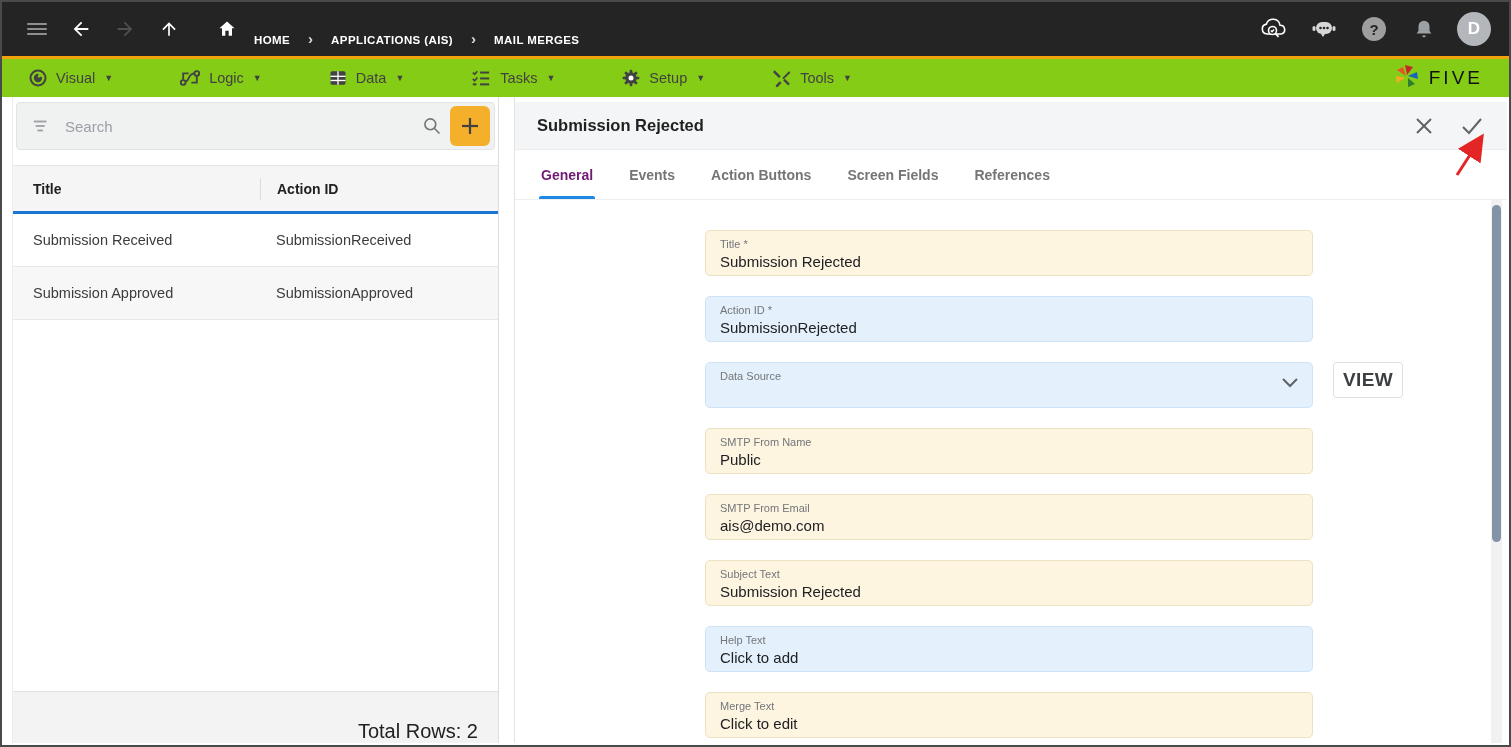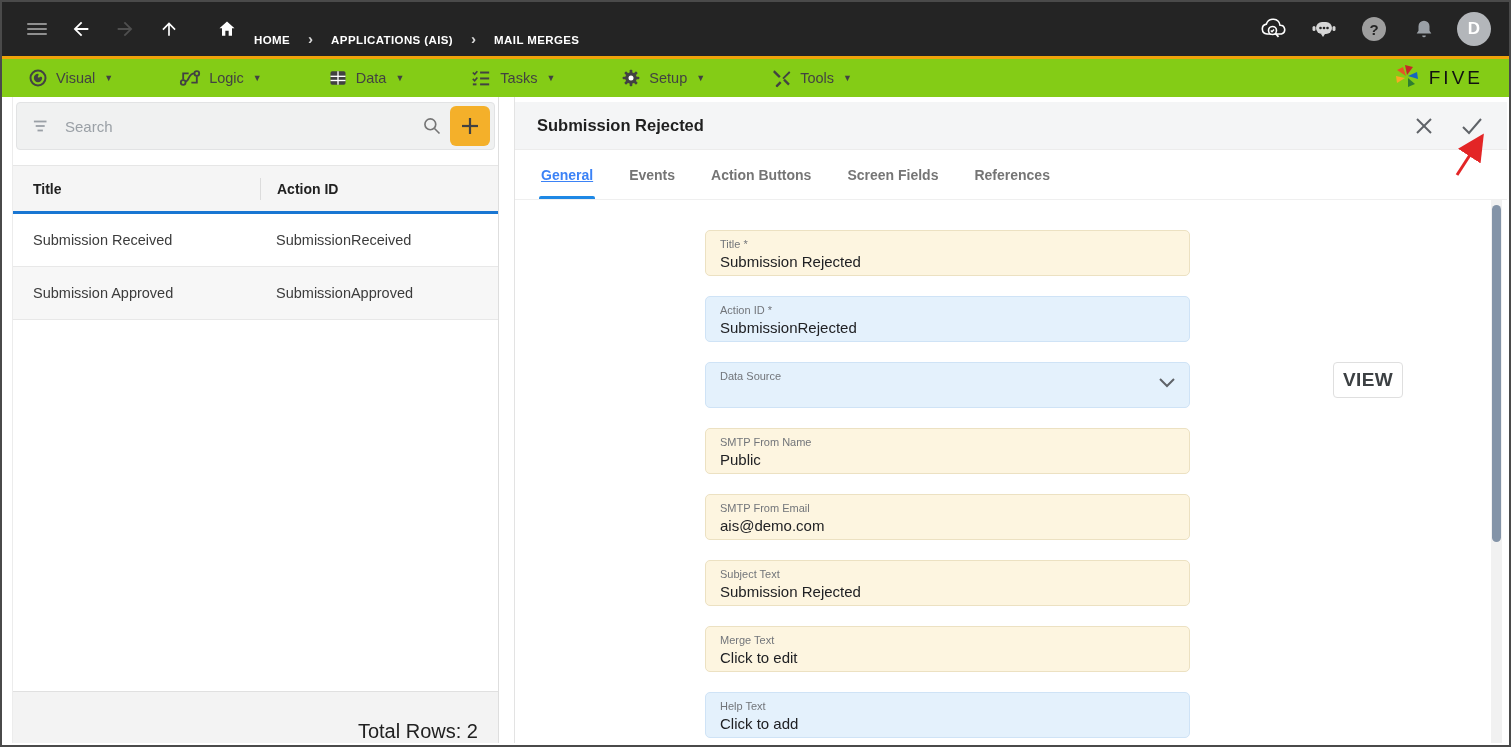--- a/index.html
+++ b/index.html
@@ -43,26 +43,26 @@
   .left-footer{position:absolute;left:0;right:0;bottom:0;height:52px;background:#f3f3f3;border-top:1px solid #e0e0e0;display:flex;align-items:flex-end;justify-content:flex-end;padding-right:20px;box-sizing:border-box;font-size:20px;font-weight:normal;color:#212121;}
 
   
   .right-panel{position:absolute;left:512px;top:95px;right:2px;bottom:2px;background:#fff;border-left:1px solid #e3e3e3;box-sizing:border-box;}
   .rp-header{position:absolute;left:0;right:0;top:5px;height:48px;background:#f4f5f6;border-bottom:1px solid #ececec;display:flex;align-items:center;padding:0 22px;box-sizing:border-box;}
   .rp-title{font-size:16.5px;font-weight:bold;color:#1f1f1f;flex:1;}
   .hdr-icon{width:26px;height:26px;display:flex;align-items:center;justify-content:center;cursor:pointer;}
   .hdr-icons{display:flex;align-items:center;gap:22px;}
   .tabs{position:absolute;left:0;right:0;top:53px;height:50px;display:flex;align-items:flex-end;padding-left:26px;gap:36px;border-bottom:1px solid #efefef;box-sizing:border-box;}
   .tab{font-size:14px;font-weight:bold;color:#757575;padding-bottom:16px;cursor:pointer;position:relative;}
-  .tab.active{color:#3b82f6;text-decoration:underline;}
+  .tab.active{color:#701a75;}
   .tab.active::after{content:"";position:absolute;left:-2px;right:-2px;bottom:0;height:3px;background:#1e88e5;border-radius:2px 2px 0 0;}
   .form-area{position:absolute;left:0;right:0;top:103px;bottom:0;overflow:hidden;}
   .form-col{position:absolute;left:190px;top:30px;width:608px;}
   .field-row{position:relative;margin-bottom:20px;}
-  .field{position:relative;width:485px;height:46px;border-radius:5px;padding:6px 14px;box-sizing:border-box;background:#fdf5e0;border:1px solid #ece1c2;cursor:text;}
+  .field{position:relative;width:608px;height:46px;border-radius:5px;padding:6px 14px;box-sizing:border-box;background:#fdf5e0;border:1px solid #ece1c2;cursor:text;}
   .field.blue{background:#e4f1fc;border-color:#cfe3f6;}
   .f-label{font-size:11px;color:#72757a;line-height:14px;}
   .f-value{font-size:15px;color:#202124;line-height:21px;}
   .dd-chevron{position:absolute;right:14px;top:15px;}
   .view-btn{position:absolute;left:628px;top:0px;width:70px;height:36px;background:#fff;border:1px solid #dfdfdf;border-radius:4px;font-size:19px;font-weight:bold;color:#3c4043;letter-spacing:.4px;cursor:pointer;font-family:"Liberation Sans",sans-serif;}
   
   .scroll-track{position:absolute;right:5px;top:0;bottom:0;width:11px;background:#f1f1f1;}
   .scroll-thumb{position:absolute;right:1px;top:5px;width:9px;height:337px;background:#8494a8;border-radius:5px;cursor:grab;}
 
   .red-arrow{position:absolute;left:1447px;top:127px;pointer-events:none;z-index:30;}
@@ -330,30 +330,30 @@
         </div>
 
         <div class="field-row">
           <div class="field">
             <div class="f-label">Subject Text</div>
             <div class="f-value">Submission Rejected</div>
           </div>
         </div>
 
         <div class="field-row">
-          <div class="field">
-            <div class="f-label">Merge Text</div>
-            <div class="f-value">Click to edit</div>
-          </div>
-        </div>
-
-        <div class="field-row">
           <div class="field blue">
             <div class="f-label">Help Text</div>
             <div class="f-value">Click to add</div>
+          </div>
+        </div>
+
+        <div class="field-row">
+          <div class="field">
+            <div class="f-label">Merge Text</div>
+            <div class="f-value">Click to edit</div>
           </div>
         </div>
 
       </div>
 
       <div class="scroll-track">
         <div class="scroll-thumb"></div>
       </div>
     </div>
   </div>

